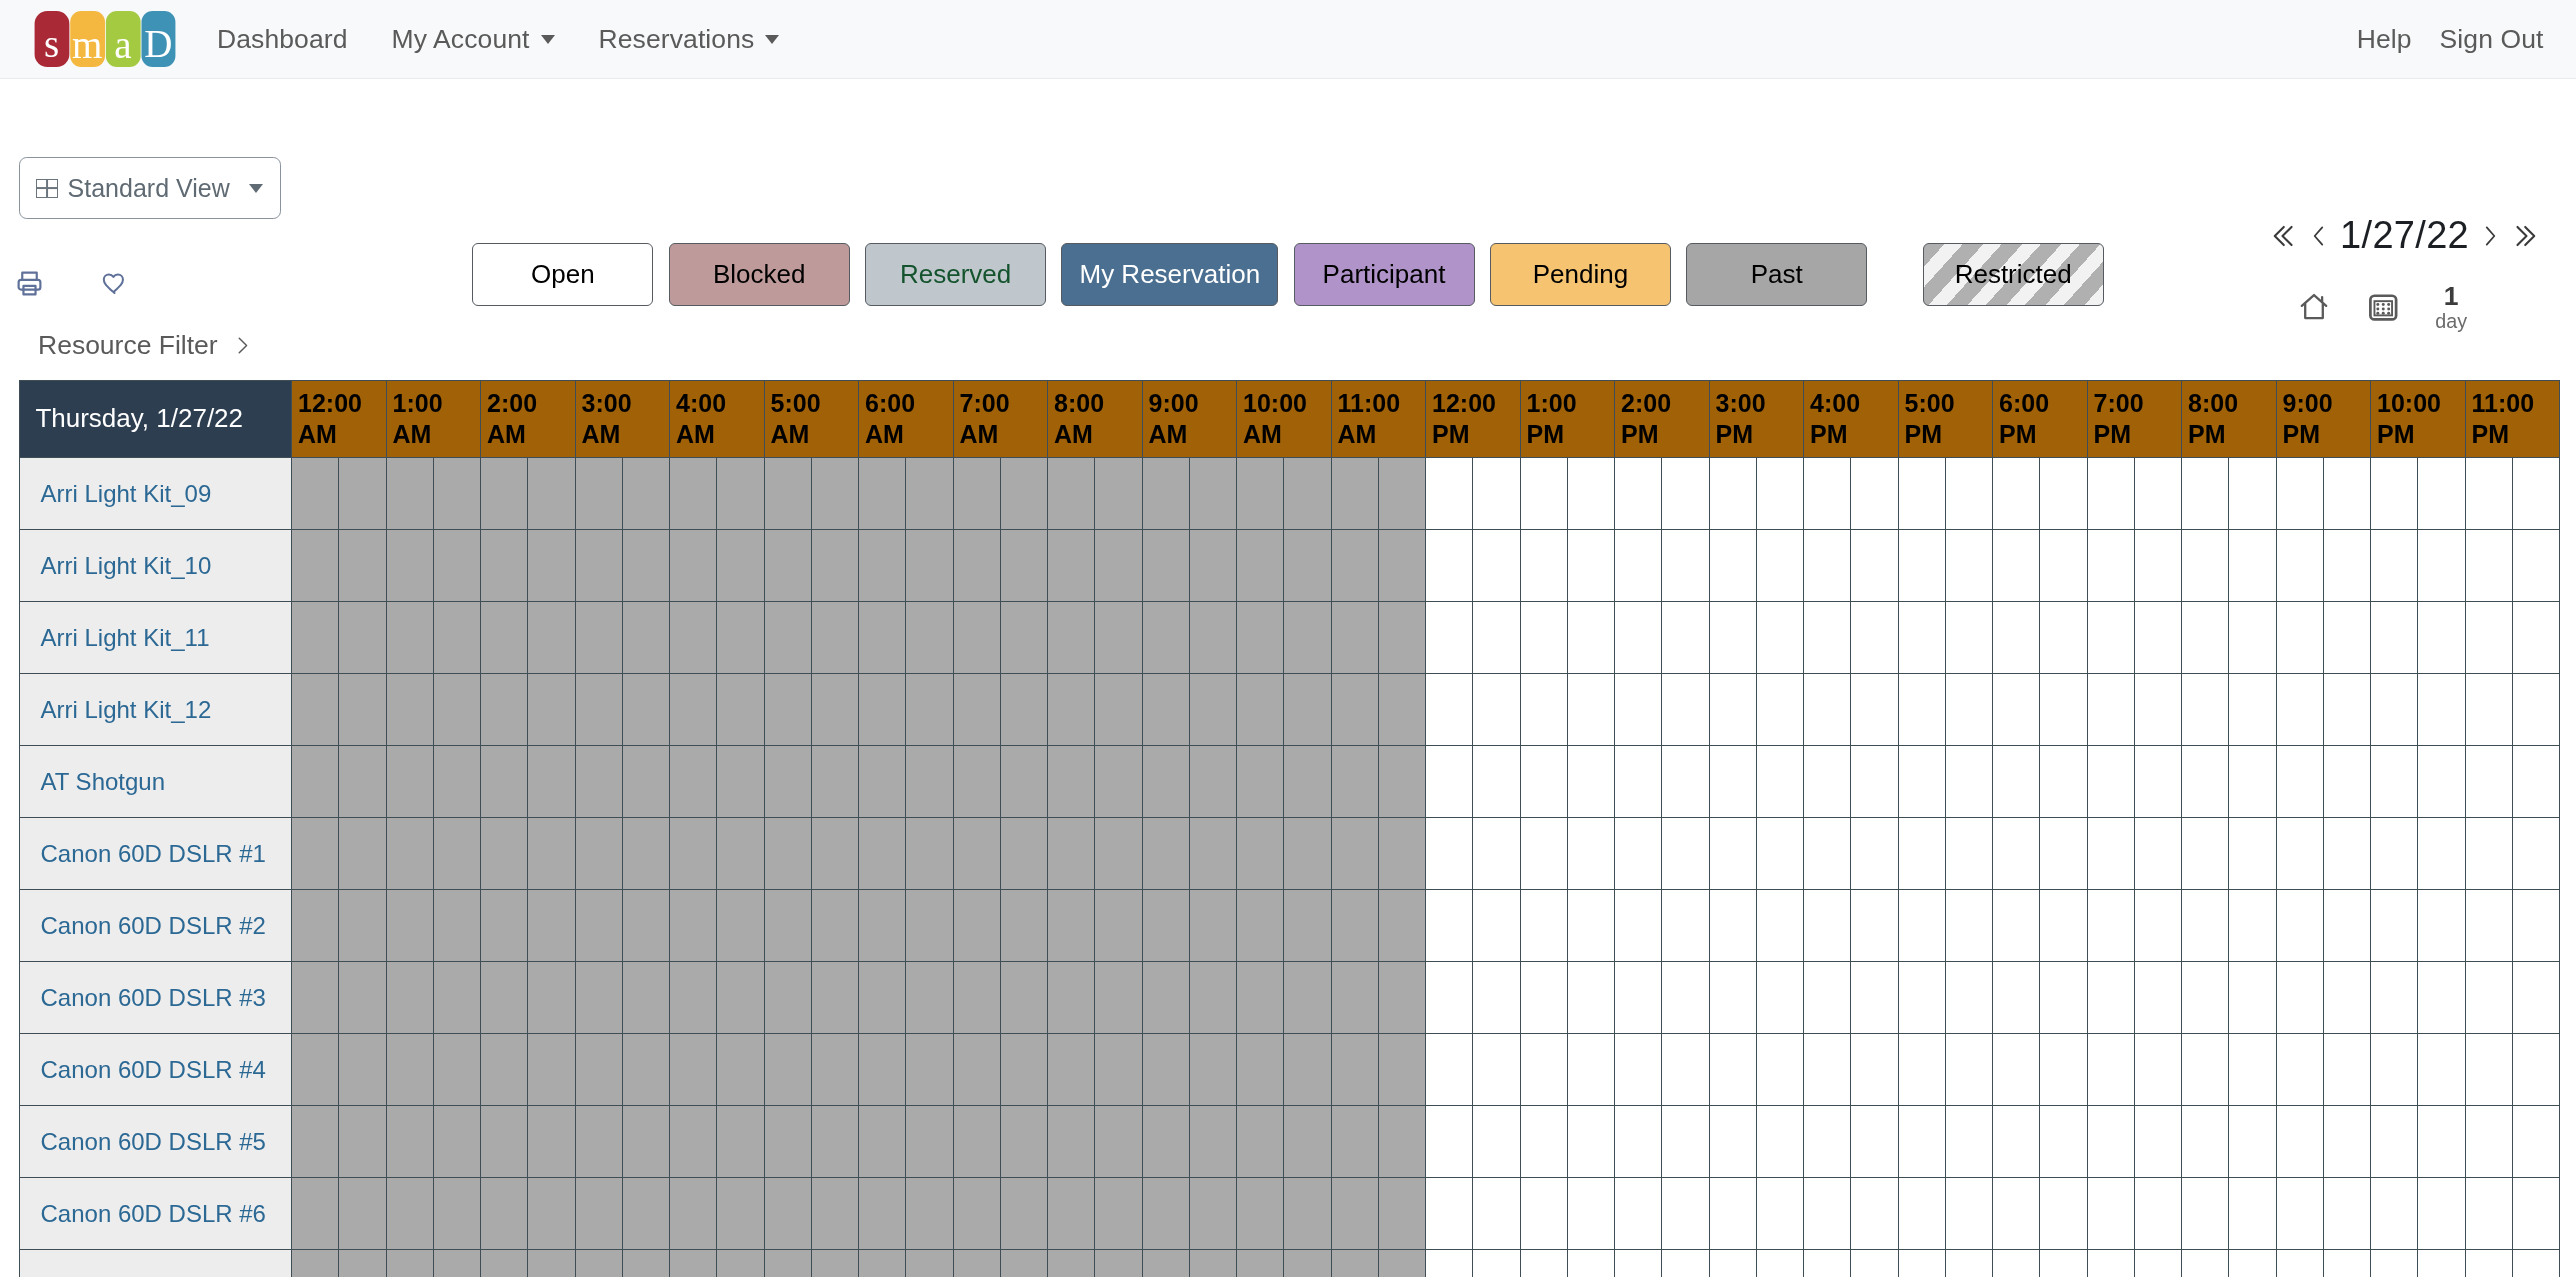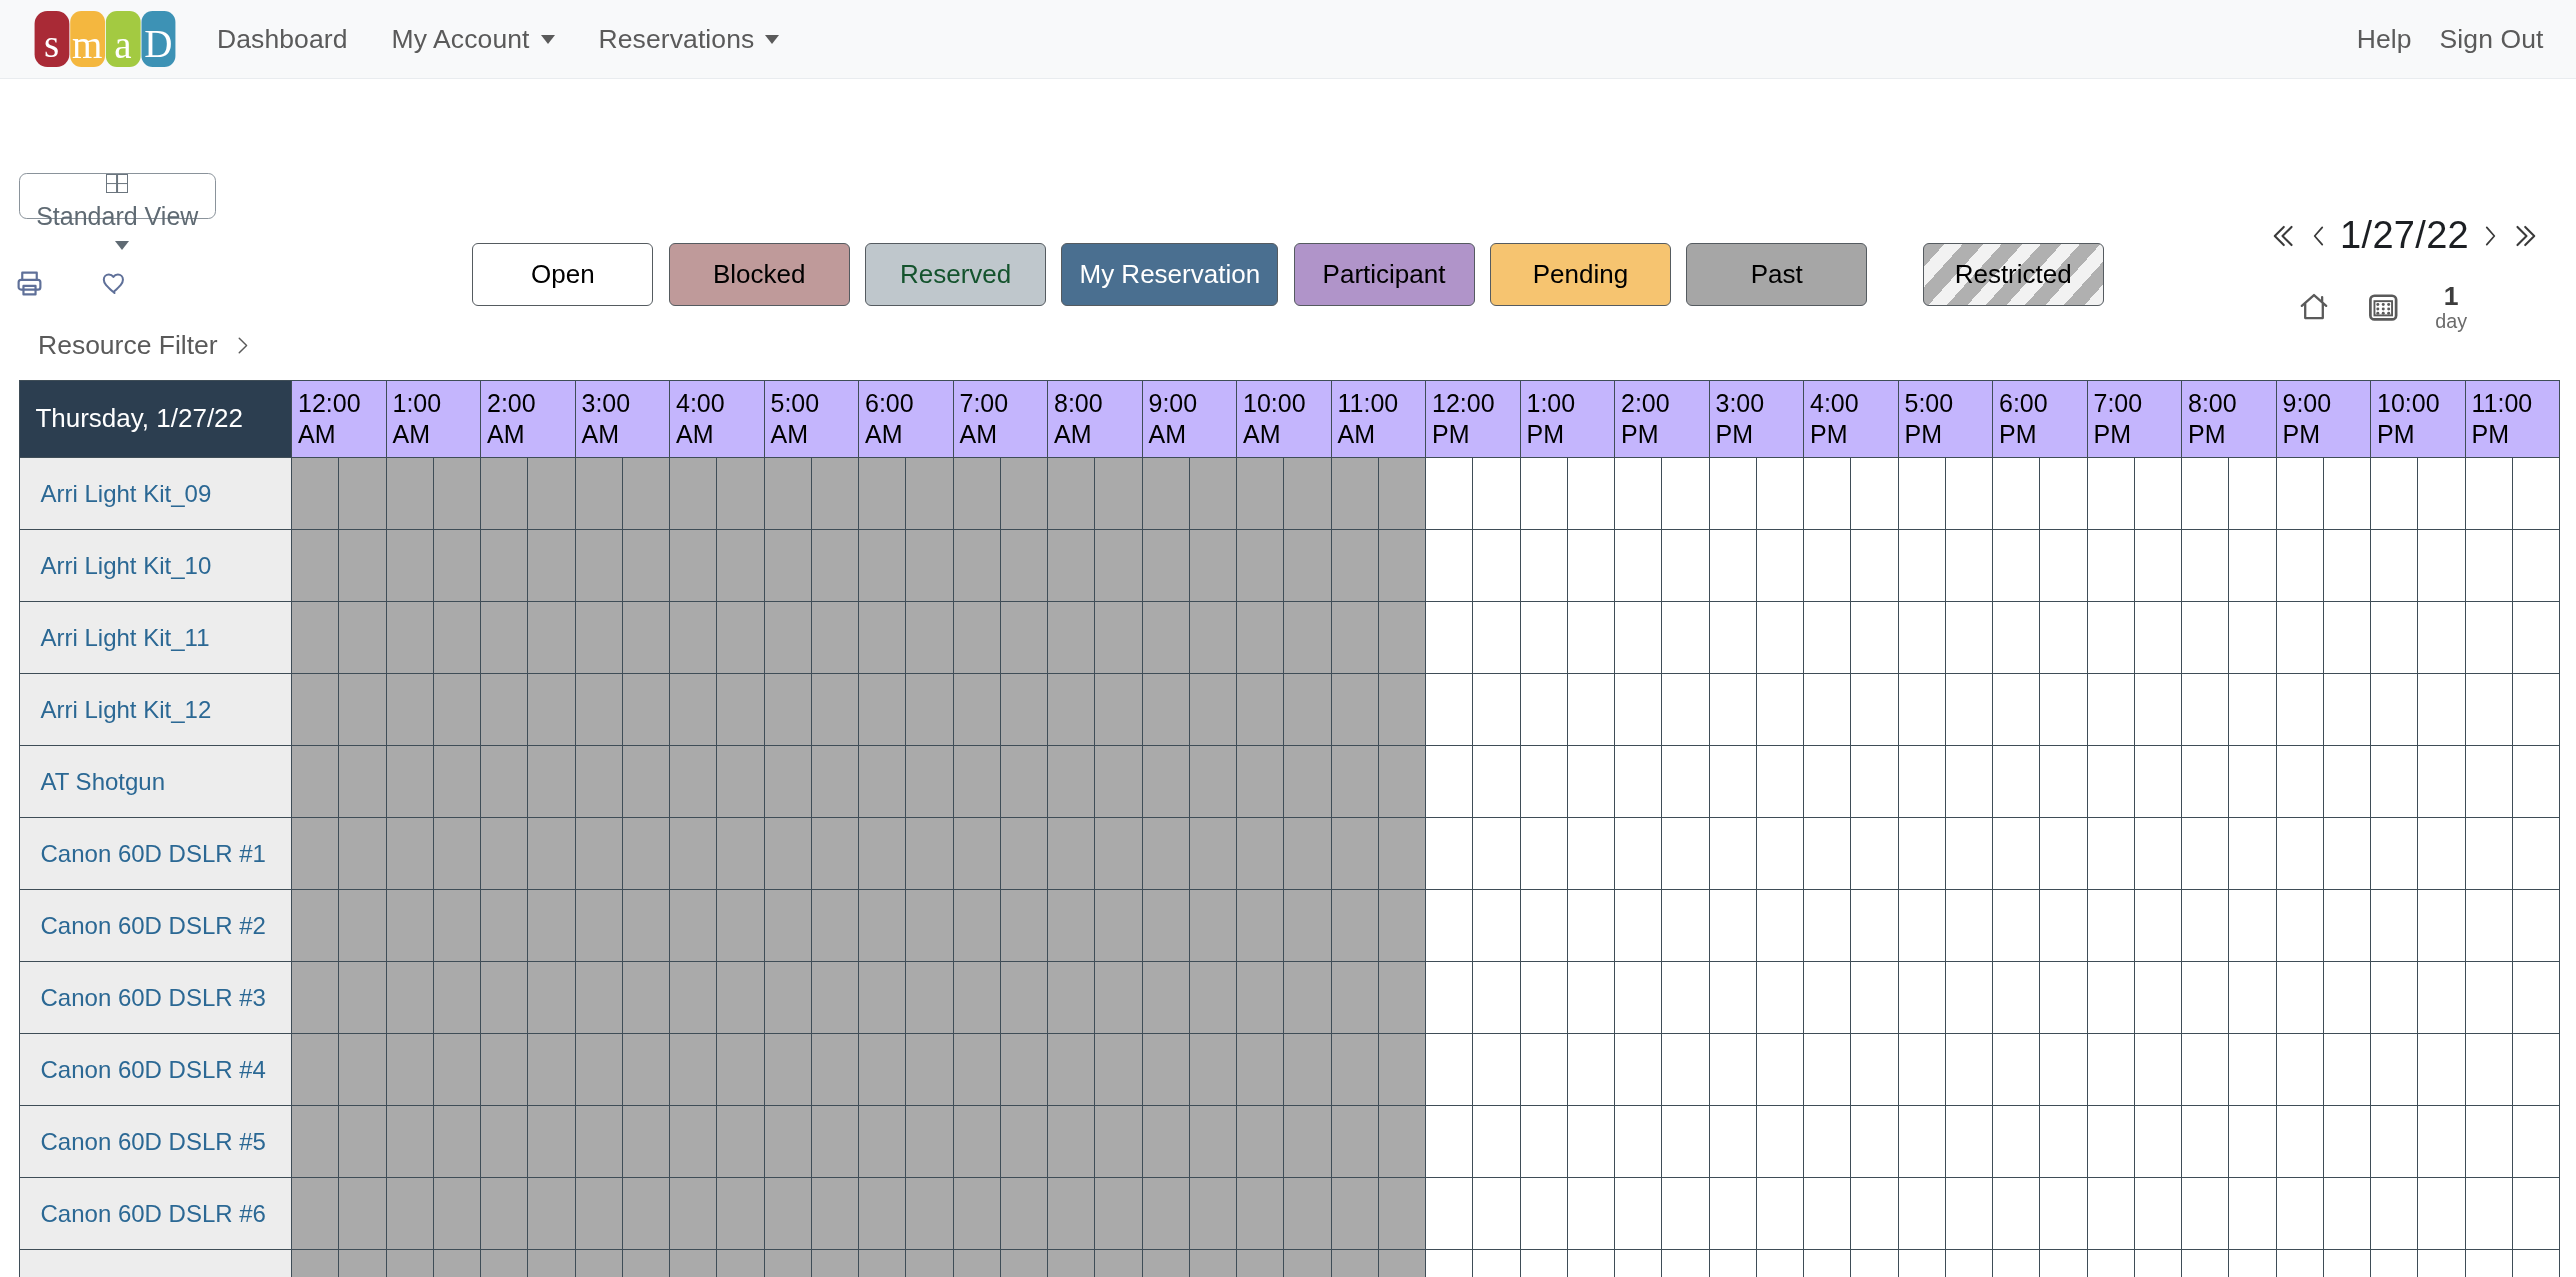--- a/index.html
+++ b/index.html
@@ -56,33 +56,32 @@
   
   .toolbar {
     position: relative;
     height: 162px;
     padding-top: 22px;
   }
   .view-select {
     position: absolute;
     left: 19px; top: 140px;
     transform: translateY(-100%);
-    height: 46px;
+    height: 62px;
     border: 0.9px solid #8a939b;
     border-radius: 7.7px;
     background: #ffffff;
     display: flex;
     align-items: center;
     gap: 9.4px;
     padding: 0 16.2px;
     font-size: 25px;
     color: #5f6a73;
     cursor: pointer;
     white-space: nowrap;
-    flex-direction: column;
   }
   .grid-icon {
     width: 22px; height: 19px;
     border: 1.9px solid #6b757e;
     position: relative;
     flex: none;
   }
   .grid-icon::before {
     content: ""; position: absolute;
     left: 0; right: 0; top: 50%;
@@ -204,24 +203,24 @@
     color: #ffffff;
     font-size: 26px;
     font-weight: normal;
     text-align: left;
     padding: 10.3px 0 10.3px 15.4px;
     height: 72px;
     vertical-align: middle;
     white-space: nowrap;
   }
   th.hour-head {
-    background: #c4b5fd;
+    background: #a16207;
     color: #000000;
     font-size: 25px;
-    font-weight: normal;
+    font-weight: bold;
     text-align: left;
     vertical-align: top;
     padding: 7.7px 0 7.7px 6px;
     height: 72px;
     line-height: 1.22;
   }
   td.res-name {
     background: #ededed;
     height: 72px;
     padding: 0 0 0 20.5px;

